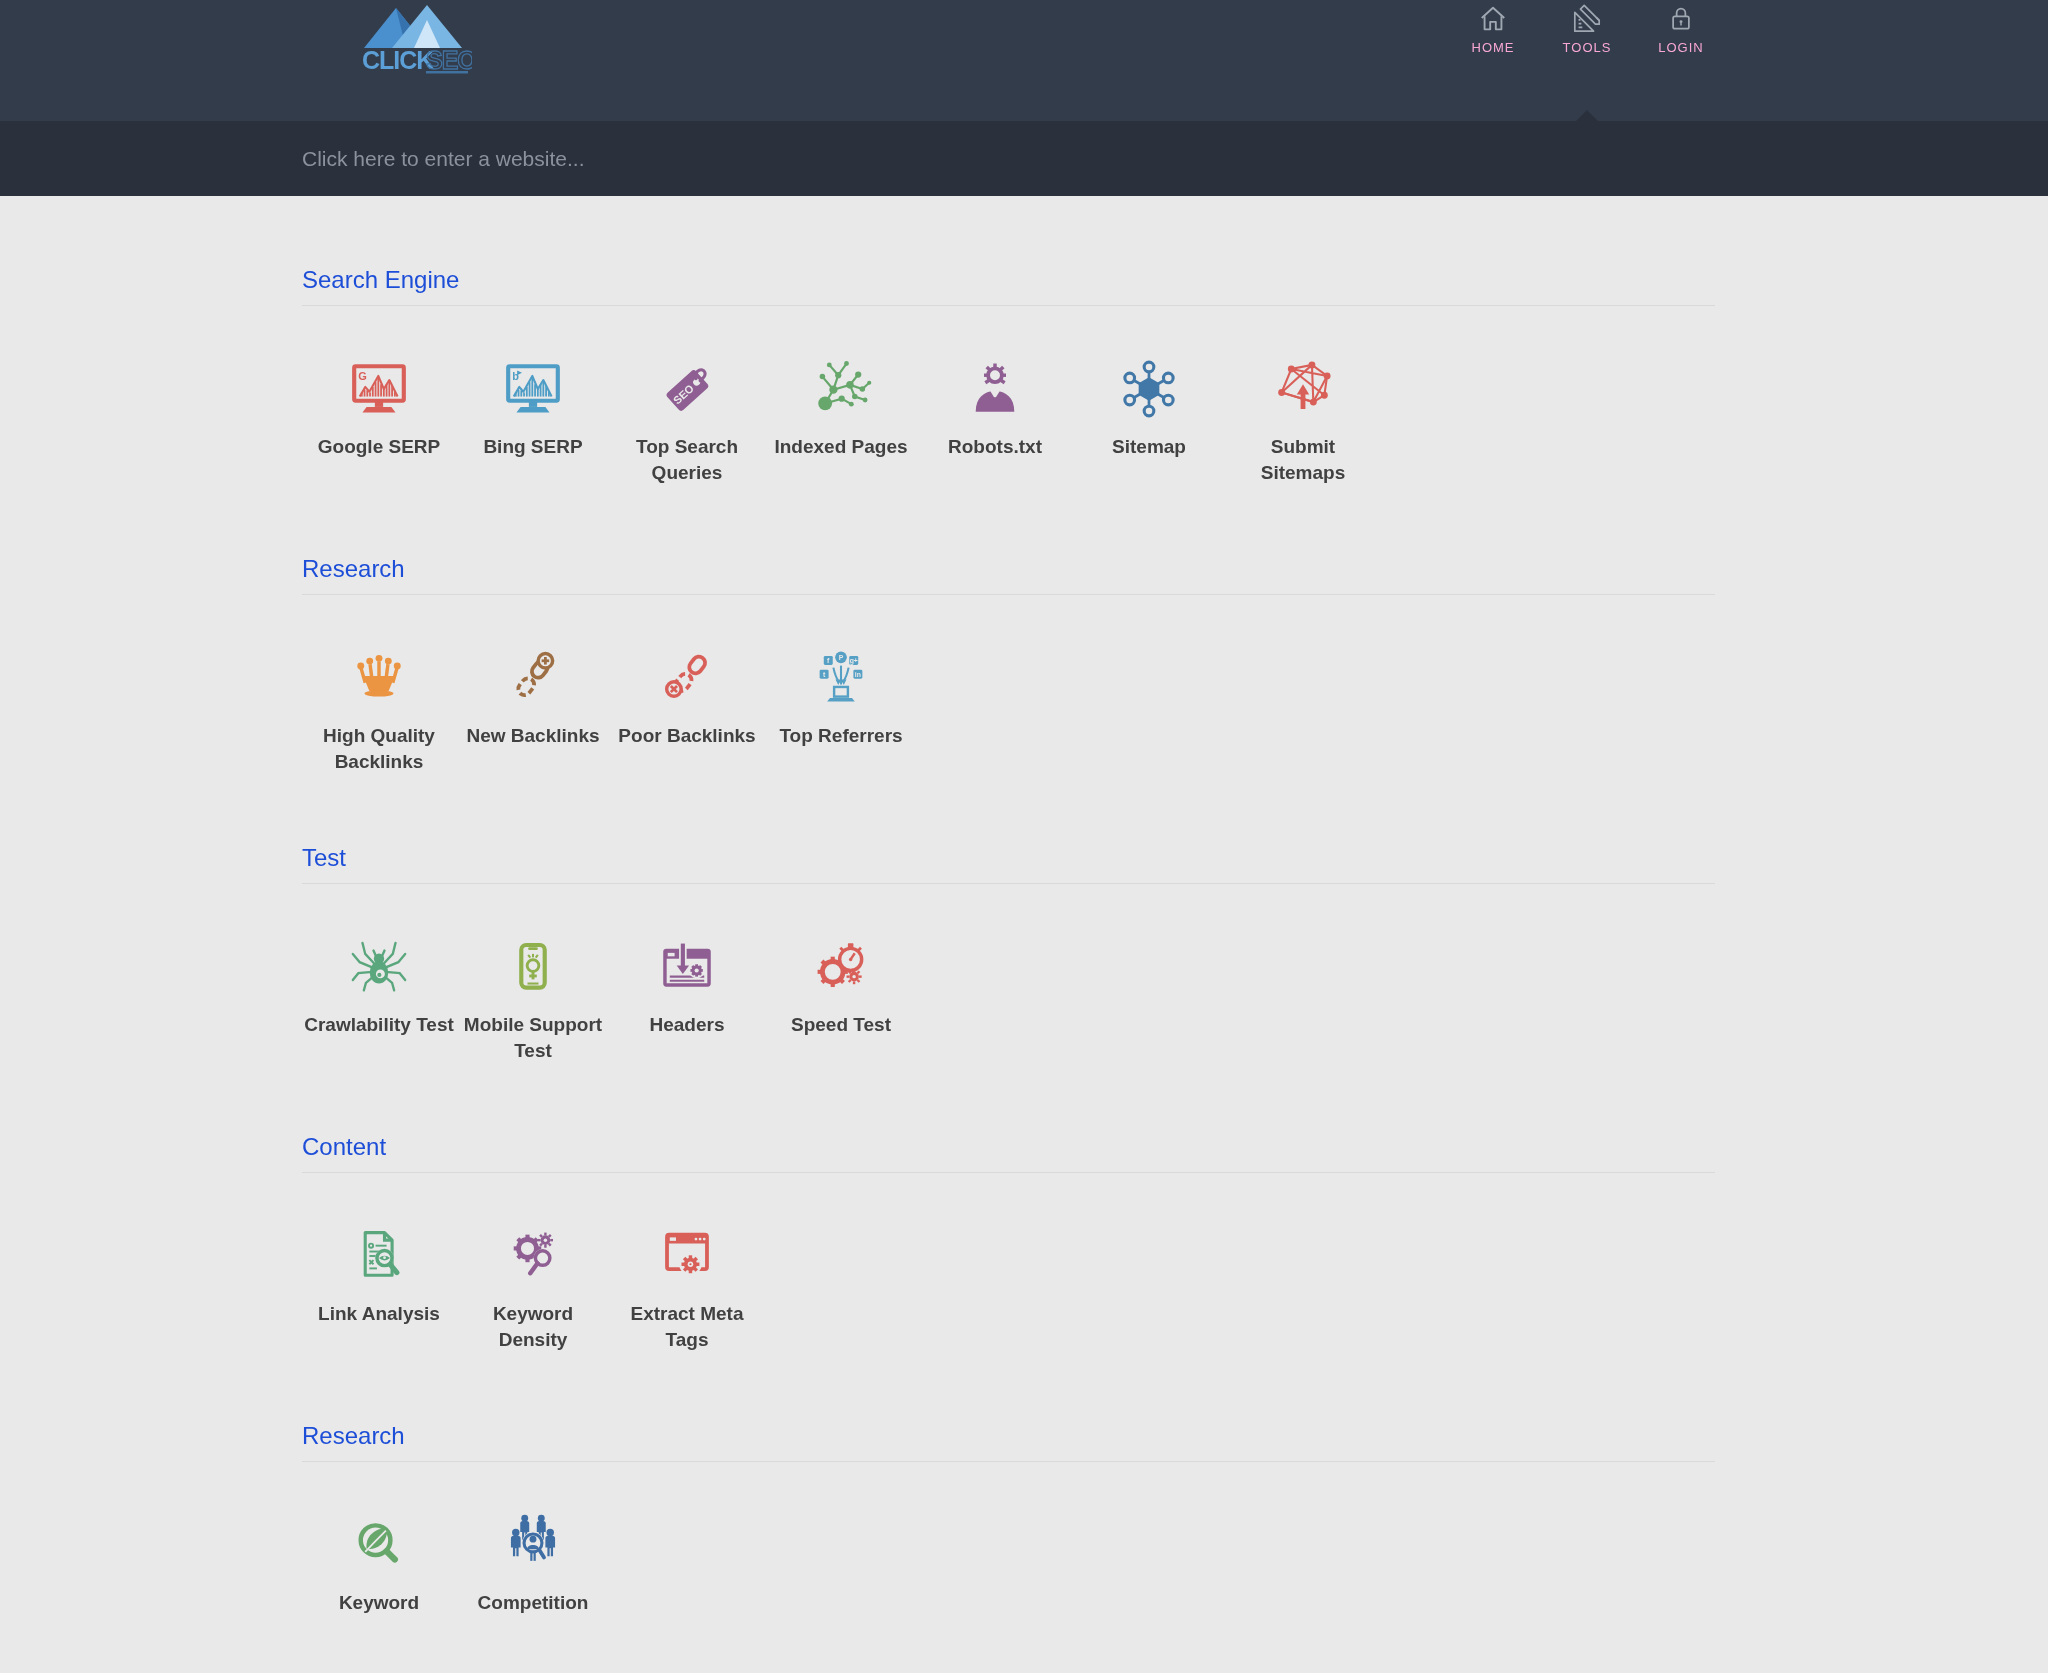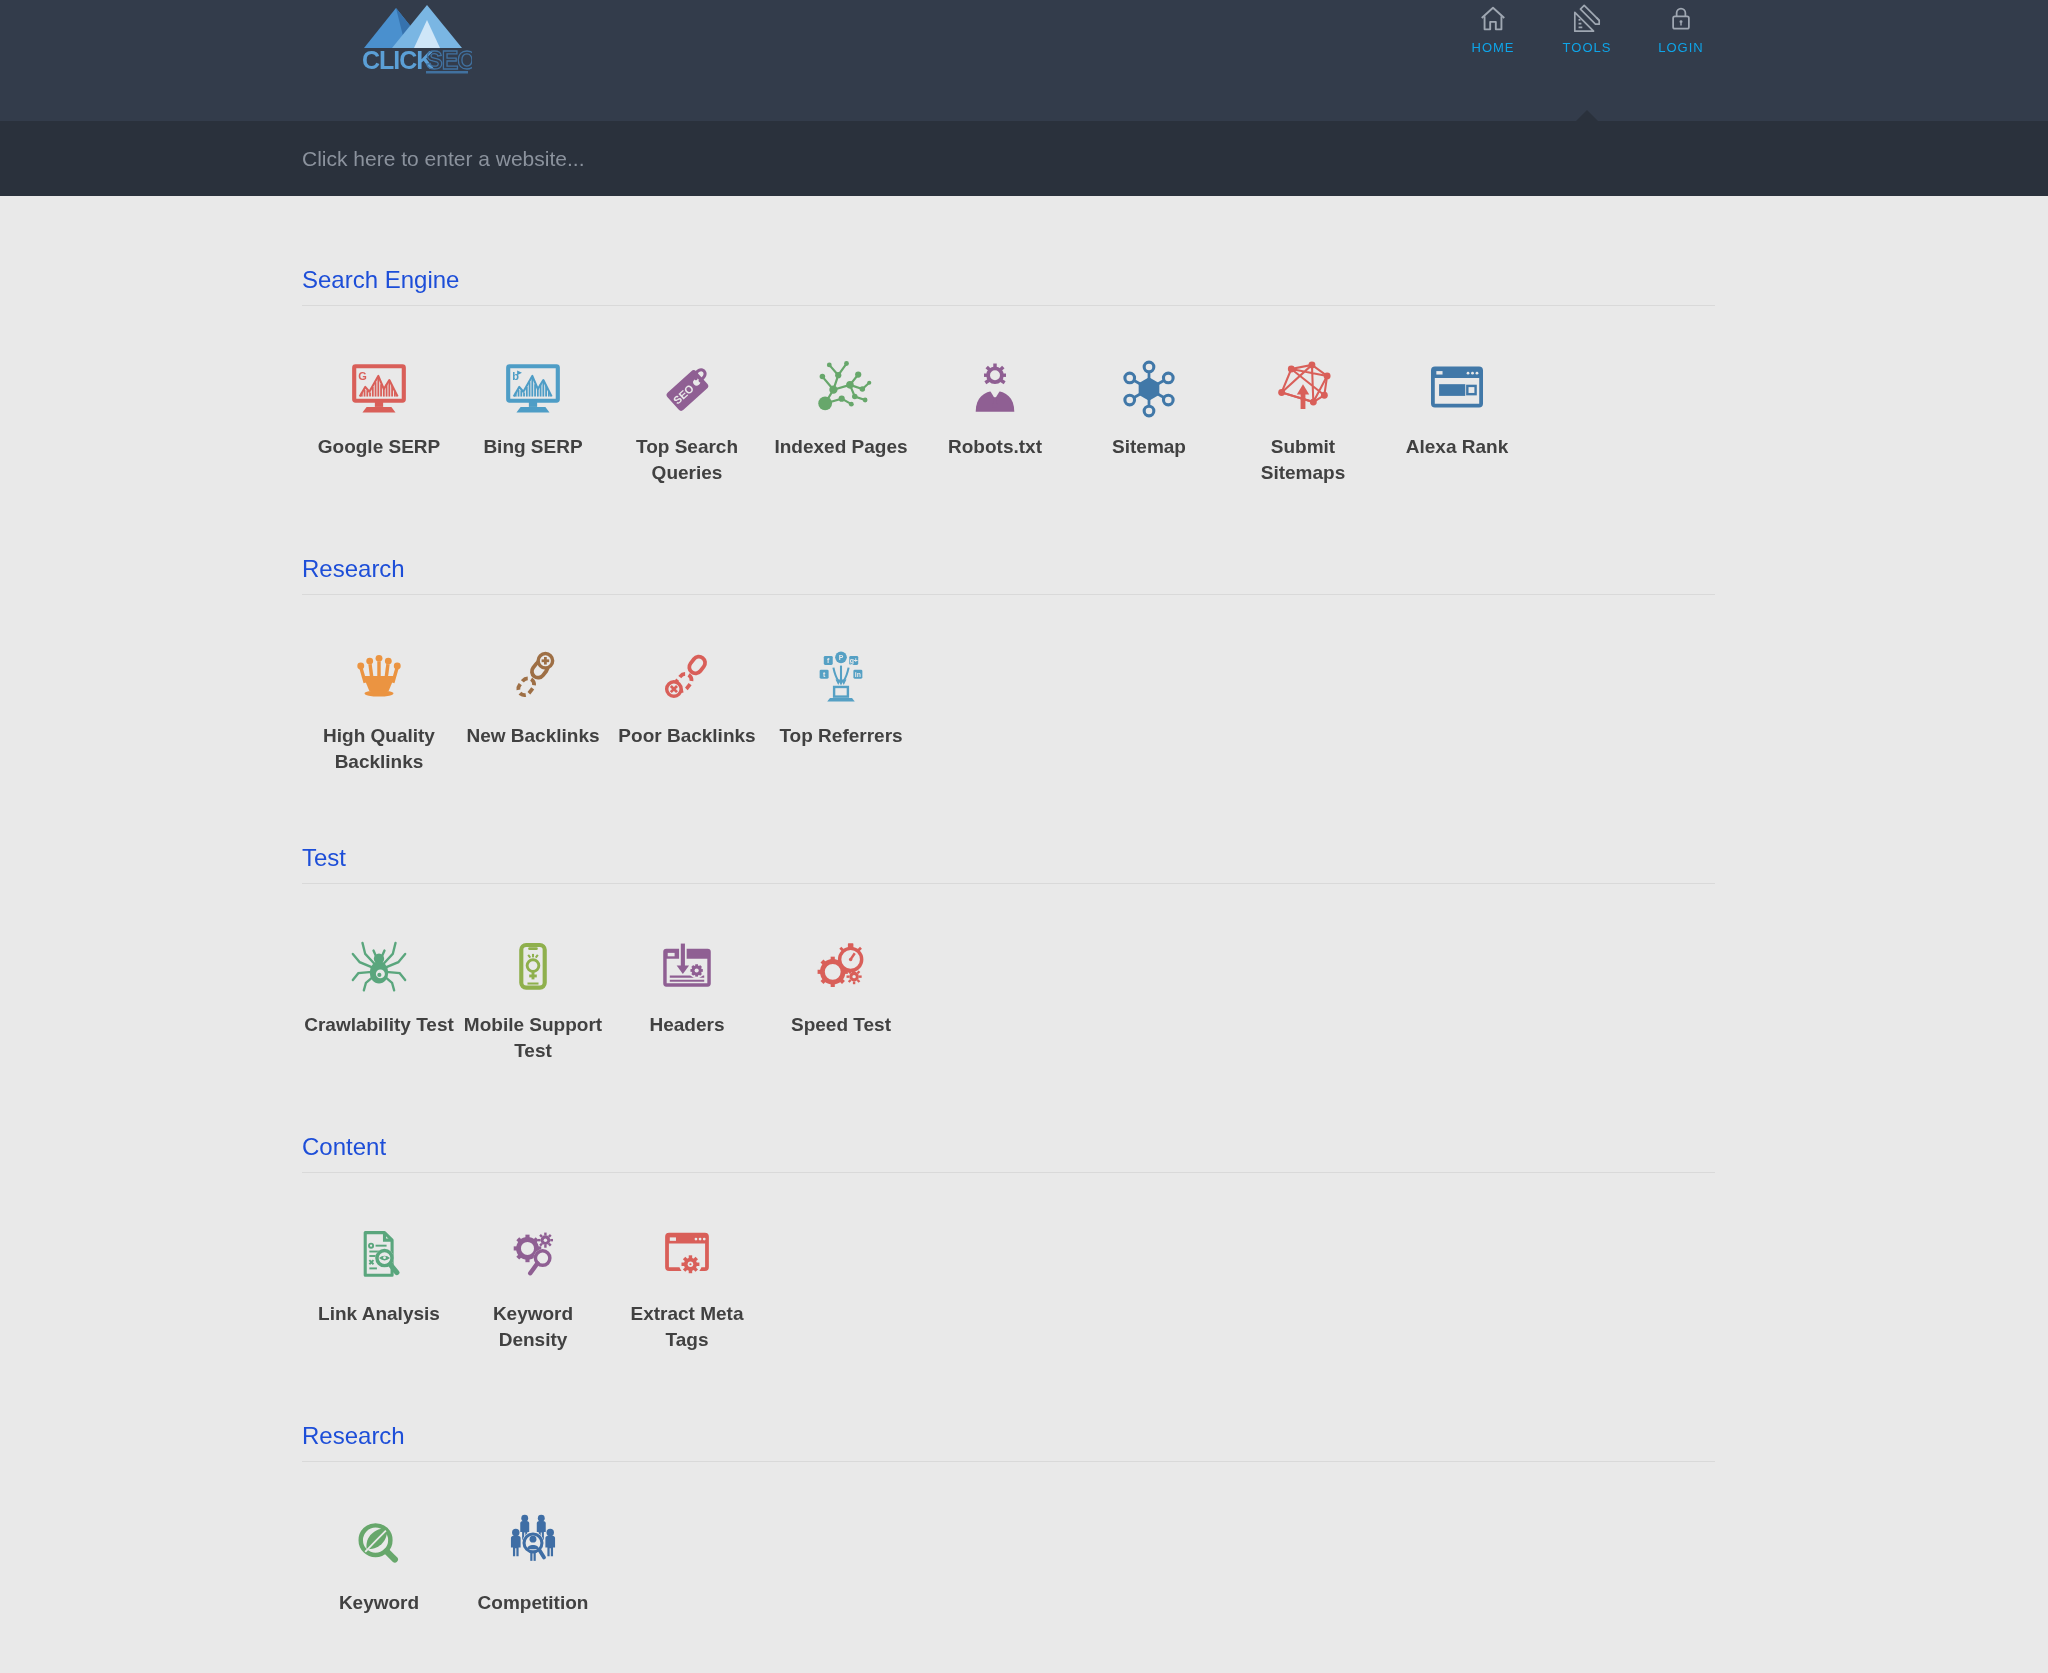--- a/index.html
+++ b/index.html
@@ -6,21 +6,21 @@
   html,body { width:2048px; height:1673px; overflow:hidden; }
   body { background:#e9e9e9; font-family:"Liberation Sans",sans-serif; position:relative; }
   svg text { font-family:"Liberation Sans",sans-serif; }
 
   
   .header { position:relative; height:121px; background:#333c4b; }
   .logo { position:absolute; left:348px; top:2px; cursor:pointer; }
   .nav { position:absolute; left:1461px; top:3px; display:flex; gap:30px; }
   .nav-item { width:64px; display:flex; flex-direction:column; align-items:center; cursor:pointer; }
   .nav-item .nicon { height:31px; display:flex; align-items:flex-end; }
-  .nav-item .nlabel { margin-top:6px; font-size:13px; letter-spacing:1px; color:#0ea5e9; }
+  .nav-item .nlabel { margin-top:6px; font-size:13px; letter-spacing:1px; color:#f9a8d4; }
 
   
   .searchbar { position:relative; height:75px; background:#2a313c; }
   .notch { position:absolute; top:-11px; left:1576px; width:0; height:0;
            border-left:11px solid transparent; border-right:11px solid transparent;
            border-bottom:11px solid #2a313c; }
   .search-input { position:absolute; left:302px; top:0; width:1200px; height:100%;
            background:transparent; border:none; outline:none; font-size:21px; color:#3b82f6;
            font-family:"Liberation Sans",sans-serif; }
   .search-input::placeholder { color:#8b929d; opacity:1; }
@@ -251,35 +251,20 @@
                 <circle cx="80" cy="26" r="5"></circle>
                 <circle cx="76" cy="54" r="5"></circle>
                 <circle cx="60" cy="64" r="5"></circle>
               </g>
               <line x1="45" y1="74" x2="45" y2="52" stroke="currentColor" stroke-width="7"></line>
               <polygon points="45,38 36,53 54,53" fill="currentColor"></polygon>
             </svg>
           </div>
           <div class="tile-label">Submit Sitemaps</div>
         </div>
-        <div class="tile">
-          <div class="tile-icon" style="color:#4178a8">
-            <svg viewBox="0 0 90 90">
-              <rect x="10" y="15" width="70" height="54" rx="3" fill="none" stroke="currentColor" stroke-width="5.5"></rect>
-              <rect x="10" y="15" width="70" height="14" rx="3" fill="currentColor"></rect>
-              <rect x="15" y="19" width="9" height="5" fill="#e9e9e9"></rect>
-              <circle cx="61" cy="22" r="2" fill="#e9e9e9"></circle>
-              <circle cx="67.5" cy="22" r="2" fill="#e9e9e9"></circle>
-              <circle cx="74" cy="22" r="2" fill="#e9e9e9"></circle>
-              <rect x="19" y="38" width="38" height="17" fill="currentColor"></rect>
-              <rect x="60" y="40.5" width="12" height="12" fill="none" stroke="currentColor" stroke-width="3.5"></rect>
-            </svg>
-          </div>
-          <div class="tile-label">Alexa Rank</div>
-        </div>
       </div>
     </section>
     <section class="section">
       <h2 class="section-title">Research</h2>
       <div class="divider"></div>
       <div class="tiles">
         <div class="tile">
           <div class="tile-icon" style="color:#eb9441">
             <svg viewBox="0 0 90 90">
               <g stroke="currentColor" stroke-width="5">

